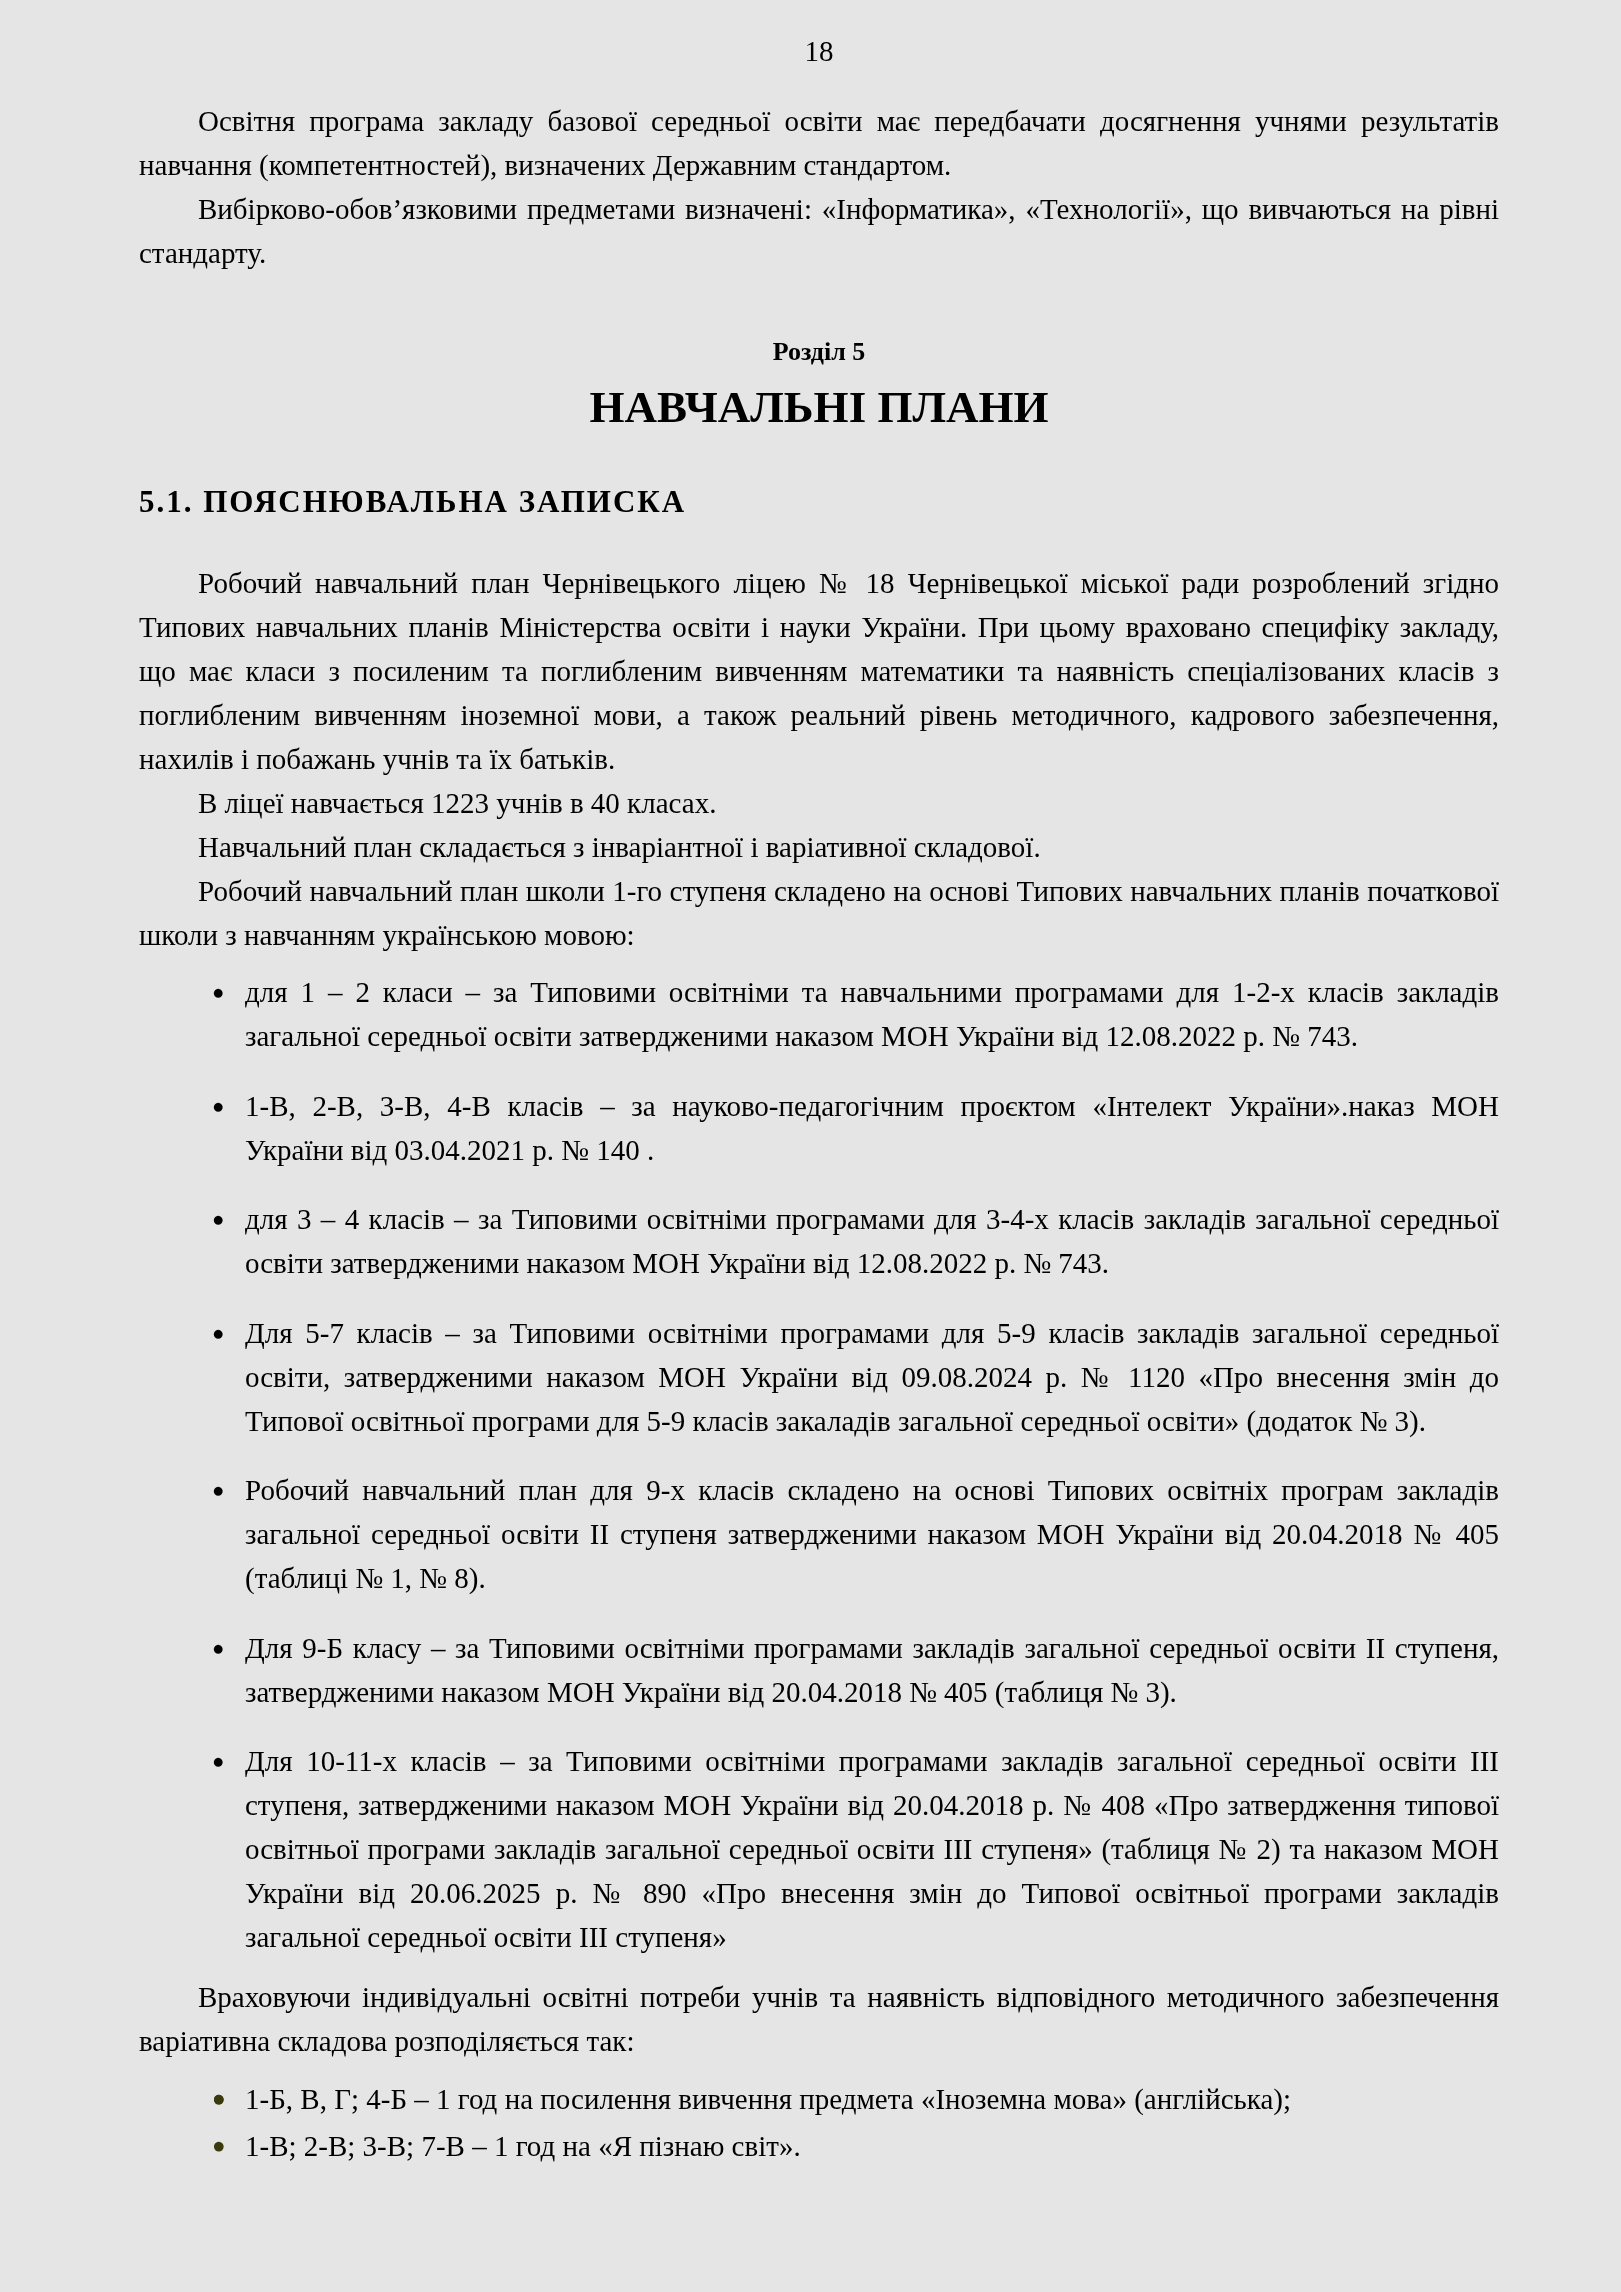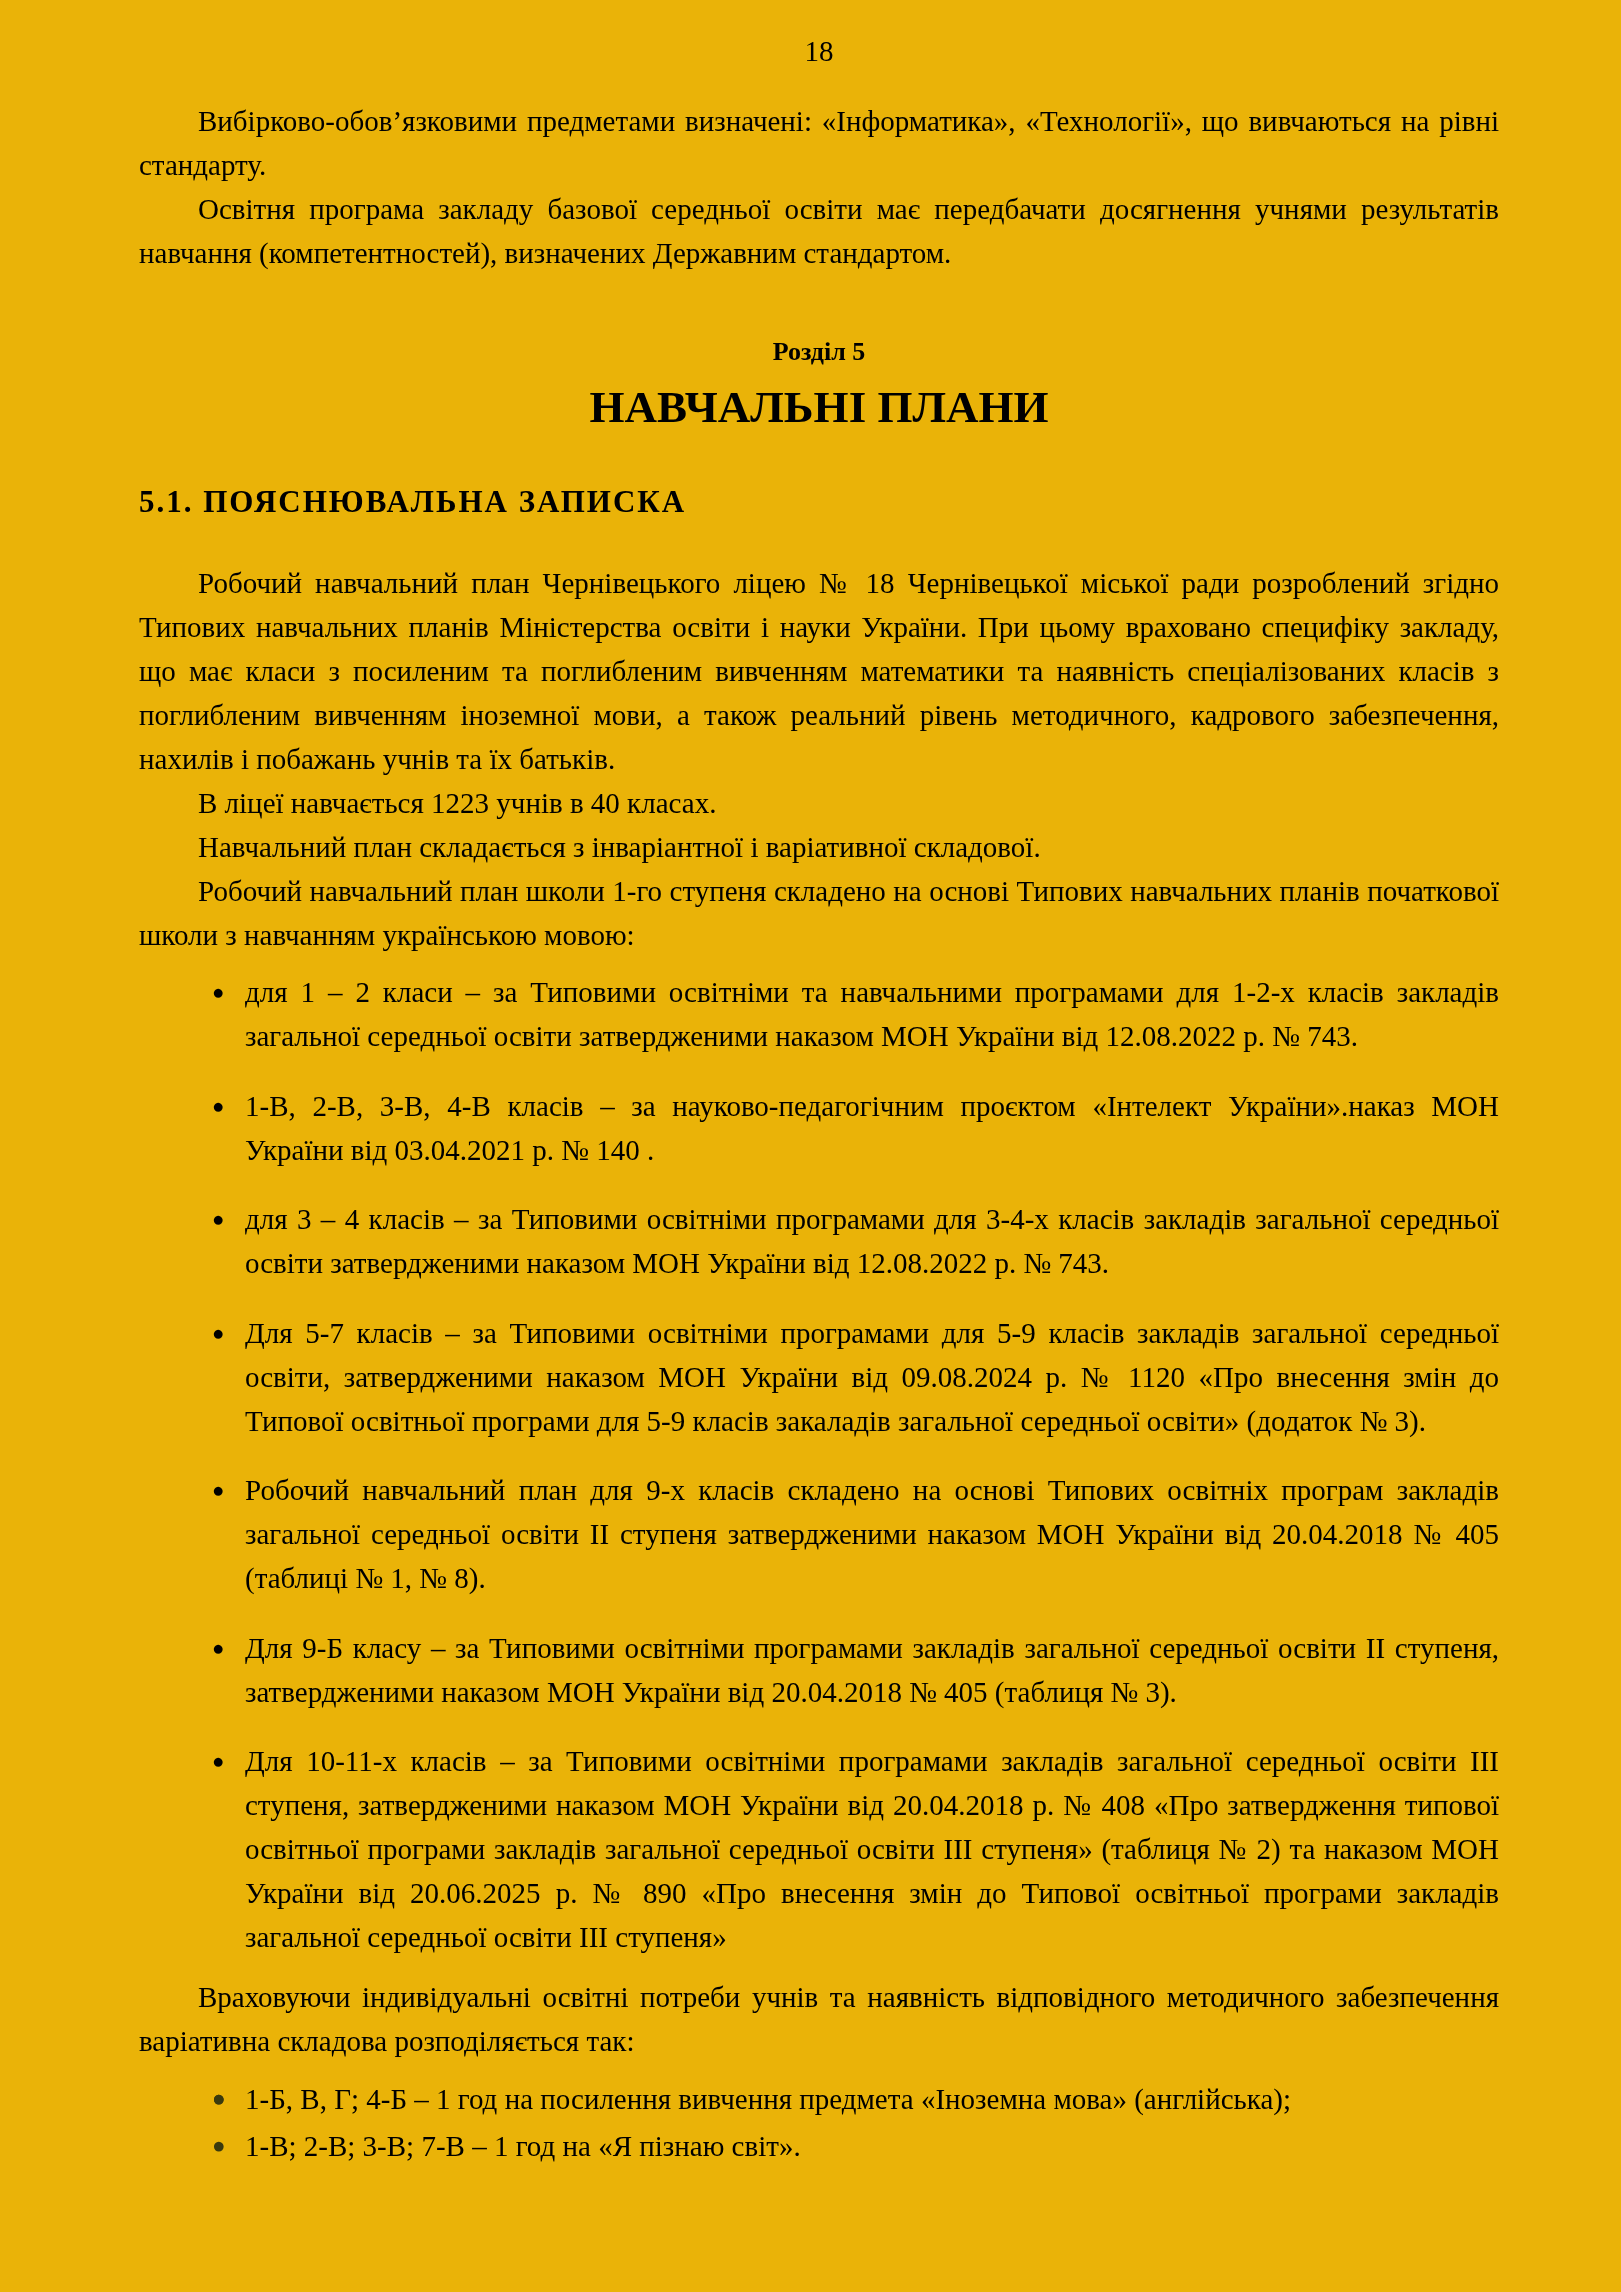--- a/index.html
+++ b/index.html
@@ -5,21 +5,21 @@
   html, body {
     margin: 0;
     padding: 0;
     background: #ffffff;
   }
   .page {
     position: relative;
     width: 1621px;
     min-height: 2293px;
     box-sizing: border-box;
-    background: #eab308;
+    background: #e5e5e5;
     color: #000000;
     font-family: "Liberation Serif", serif;
     font-size: 29px;
     line-height: 44px;
     padding: 29px 122px 39px 139px;
   }
   .page-number {
     text-align: center;
     margin: 0 0 25.5px 0;
   }
@@ -82,22 +82,22 @@
     margin-top: 3.9px;
   }
 </style>
 </head>
 <body>
 
 <div class="page">
 
   <div class="page-number">18</div>
 
+  <p class="para">Освітня програма закладу базової середньої освіти має передбачати досягнення учнями результатів навчання (компетентностей), визначених Державним стандартом.</p>
   <p class="para">Вибірково-обов’язковими предметами визначені: «Інформатика», «Технології», що вивчаються на рівні стандарту.</p>
-  <p class="para">Освітня програма закладу базової середньої освіти має передбачати досягнення учнями результатів навчання (компетентностей), визначених Державним стандартом.</p>
 
   <h2 class="chapter-label">Розділ 5</h2>
   <h1 class="chapter-title">НАВЧАЛЬНІ ПЛАНИ</h1>
   <h3 class="section-title">5.1. ПОЯСНЮВАЛЬНА ЗАПИСКА</h3>
 
   <p class="para">Робочий навчальний план Чернівецького ліцею № 18 Чернівецької міської ради розроблений згідно Типових навчальних планів Міністерства освіти і науки України. При цьому враховано специфіку закладу, що має класи з посиленим та поглибленим вивченням математики та наявність спеціалізованих класів з поглибленим вивченням іноземної мови, а також реальний рівень методичного, кадрового забезпечення, нахилів і побажань учнів та їх батьків.</p>
   <p class="para">В ліцеї навчається 1223 учнів в 40 класах.</p>
   <p class="para">Навчальний план складається з інваріантної і варіативної складової.</p>
   <p class="para">Робочий навчальний план школи 1-го ступеня складено на основі Типових навчальних планів початкової школи з навчанням українською мовою:</p>
 

